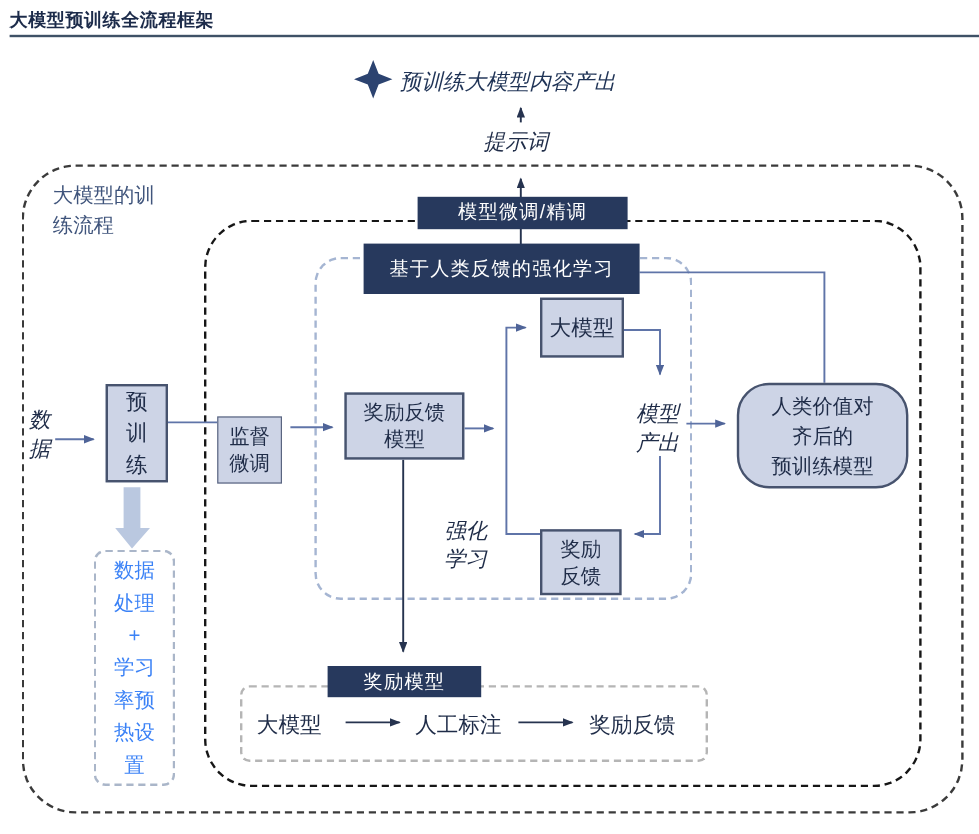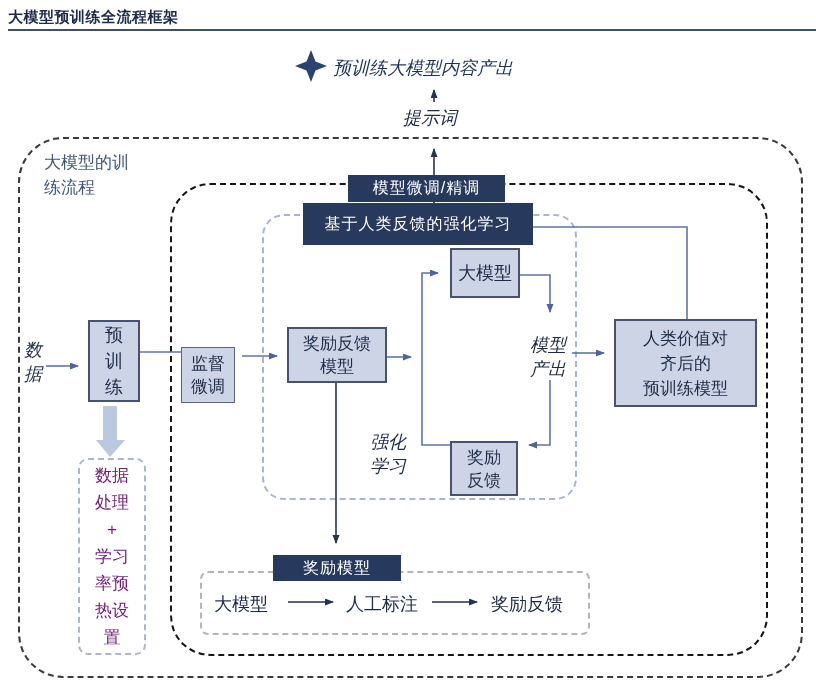--- a/index.html
+++ b/index.html
@@ -15,41 +15,41 @@
 
   
   .frame{box-sizing:border-box;}
   .outer-frame{left:18px;top:137px;width:785px;height:541px;border:2px dashed #3a3a3a;border-radius:45px;}
   .inner-frame{left:170px;top:183px;width:598px;height:473px;border:2px dashed #161616;border-radius:40px;}
   .rlhf-frame{left:262px;top:214px;width:315px;height:286px;border:2px dashed #a5b5d2;border-radius:22px;}
   .outer-frame-label{left:44px;top:150px;width:110px;font-size:17px;line-height:25px;color:#40557c;white-space:pre-line;}
 
   
   .banner{background:#27395d;color:#ffffff;display:flex;align-items:center;justify-content:center;font-size:16px;letter-spacing:1px;}
-  .banner-finetune{left:348px;top:175px;width:157px;height:27px;}
+  .banner-finetune{left:348px;top:164px;width:175px;height:27px;}
   .banner-rlhf{left:303px;top:203px;width:230px;height:42px;}
   .banner-reward{left:273px;top:555px;width:128px;height:26px;}
 
   
   .node{box-sizing:border-box;background:#cdd4e6;border:2px solid #47536e;display:flex;align-items:center;justify-content:center;text-align:center;font-size:17px;line-height:23px;color:#1f2c48;white-space:pre-line;}
   .node-pretrain{left:88px;top:320px;width:52px;height:82px;font-size:18px;line-height:26px;}
   .node-sft{left:181px;top:347px;width:54px;height:56px;border-width:1px;border-color:#5a6580;}
   .node-rfm{left:287px;top:327px;width:100px;height:56px;}
   .node-policy{left:450px;top:248px;width:70px;height:50px;font-size:18px;}
   .node-rfb{left:450px;top:441px;width:68px;height:55px;}
-  .node-aligned{left:614px;top:319px;width:143px;height:88px;line-height:25px;}
+  .node-aligned{left:614px;top:319px;width:143px;height:88px;line-height:25px;border-radius:27px;}
 
   
   .lbl{font-size:18px;line-height:24px;text-align:center;}
   .lbl-data{left:20px;top:338px;width:26px;}
   .lbl-output{left:525px;top:333px;width:46px;}
   .lbl-rl{left:364px;top:430px;width:48px;}
 
   
-  .prep-box{box-sizing:border-box;left:78px;top:458px;width:68px;height:197px;border:2px dashed #aab6c9;border-radius:10px;display:flex;align-items:center;justify-content:center;text-align:center;font-size:17px;line-height:27px;color:#701a75;white-space:pre-line;}
+  .prep-box{box-sizing:border-box;left:78px;top:458px;width:68px;height:197px;border:2px dashed #aab6c9;border-radius:10px;display:flex;align-items:center;justify-content:center;text-align:center;font-size:17px;line-height:27px;color:#3b82f6;white-space:pre-line;}
 
   
   .bottom-box{box-sizing:border-box;left:200px;top:571px;width:390px;height:64px;border:2px dashed #b5b5b5;border-radius:8px;}
   .bottom-item{font-size:18px;color:#1f2c48;top:592px;}
   .bi-1{left:214px;}
   .bi-2{left:346px;}
   .bi-3{left:491px;}
 
   svg{display:block;}
   .overlay{left:0;top:0;pointer-events:none;}

